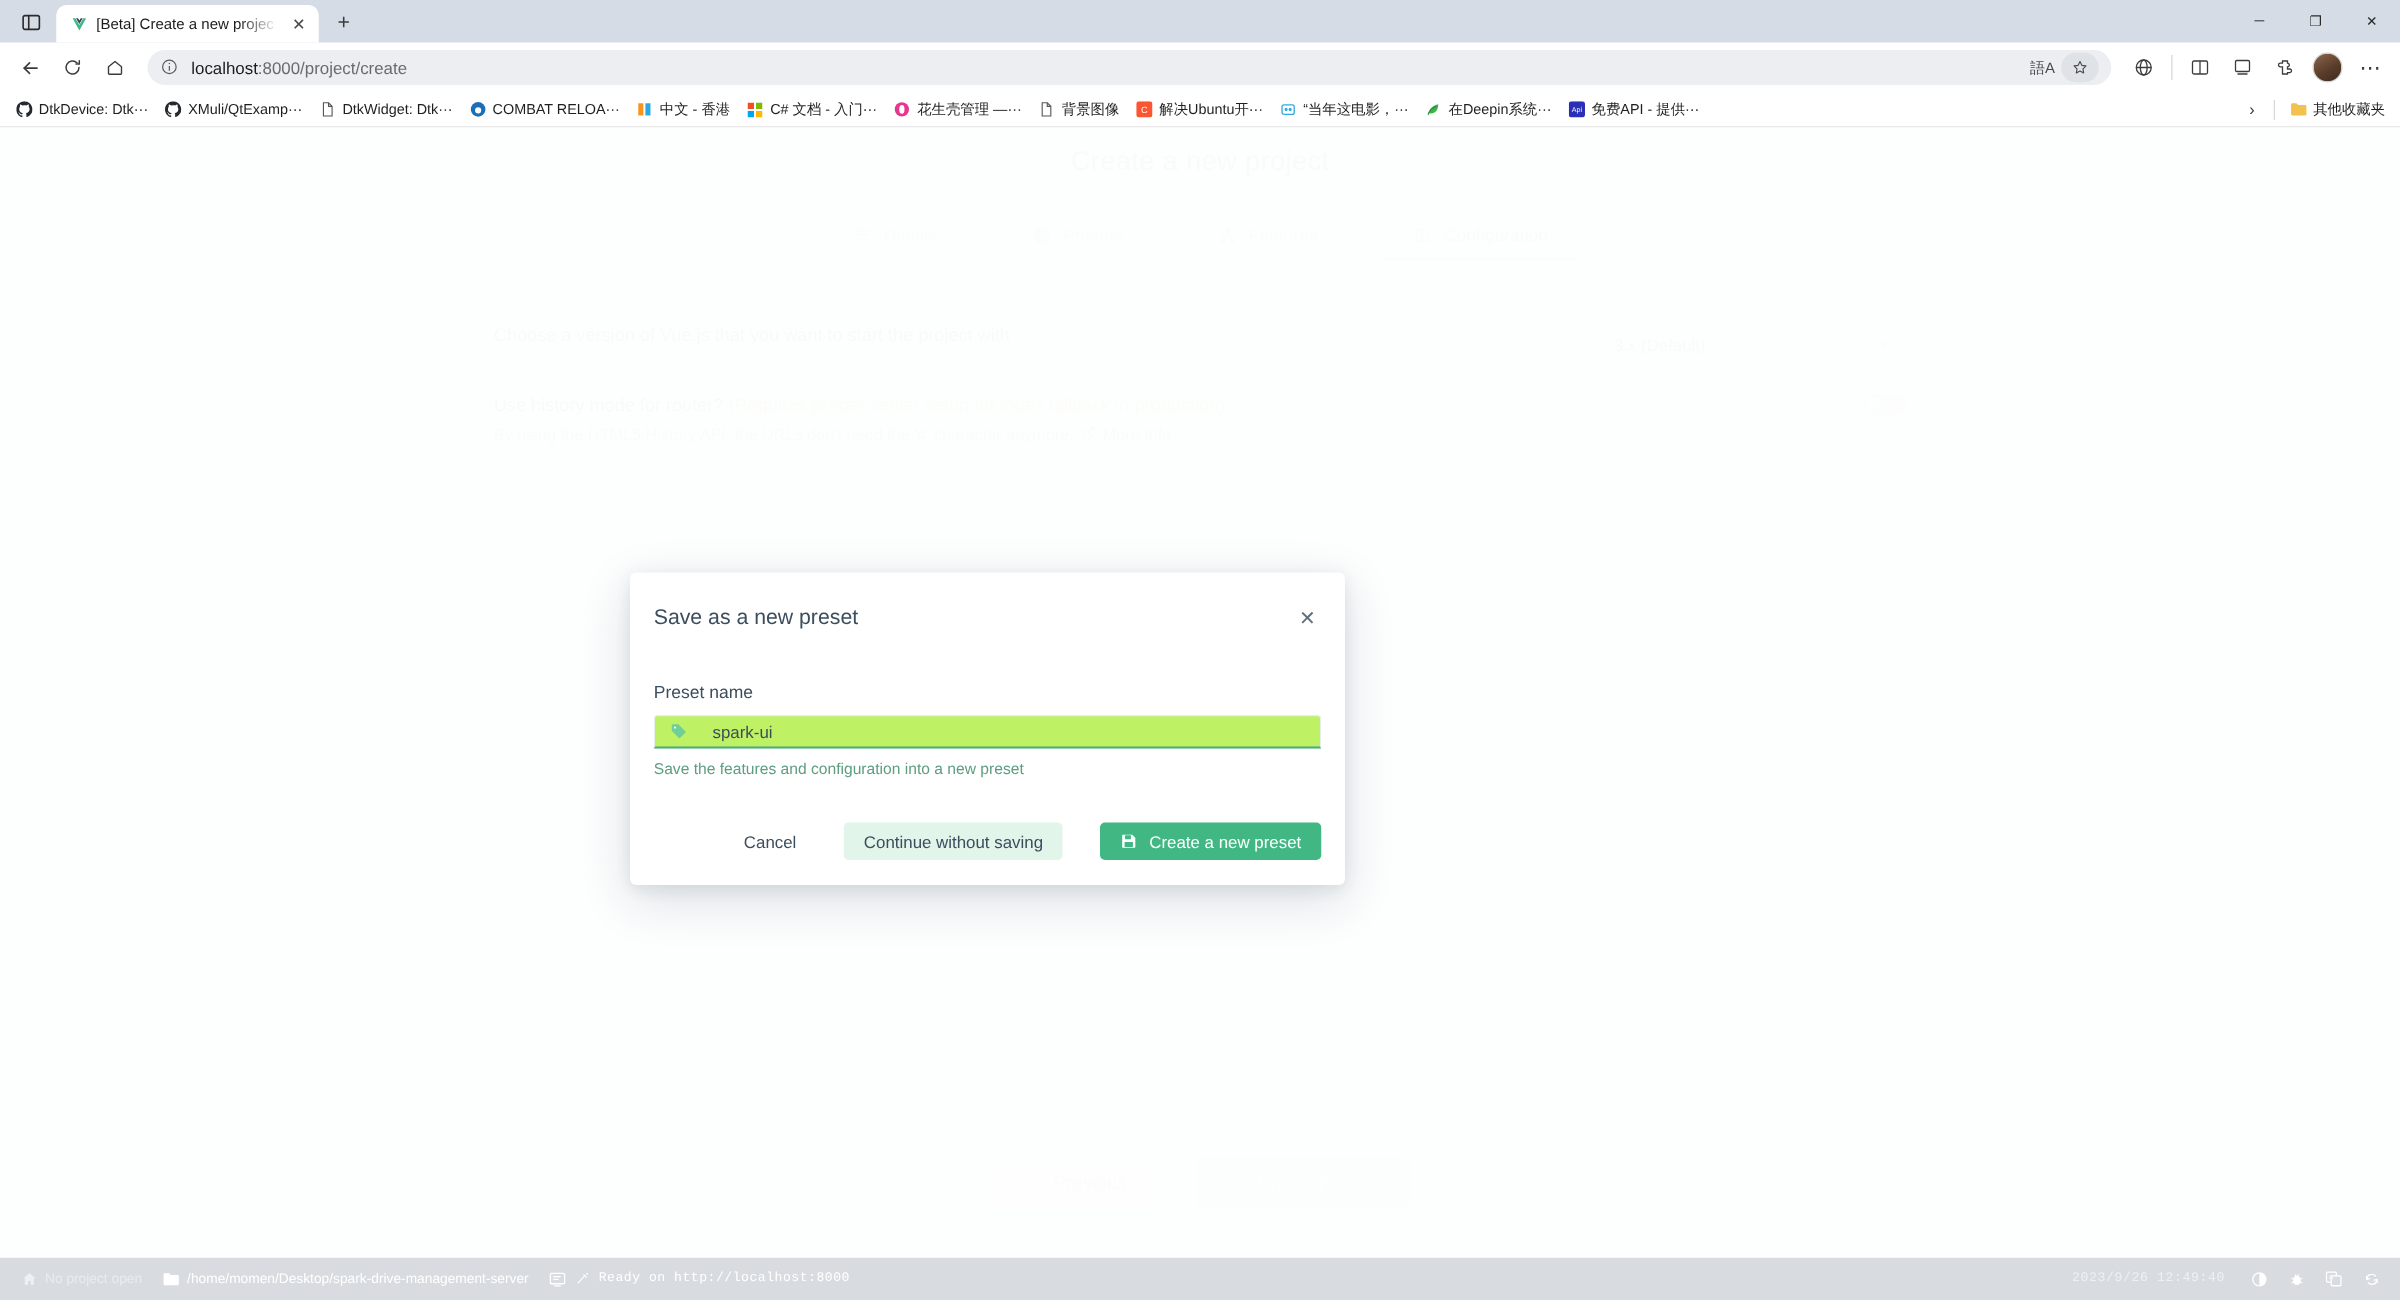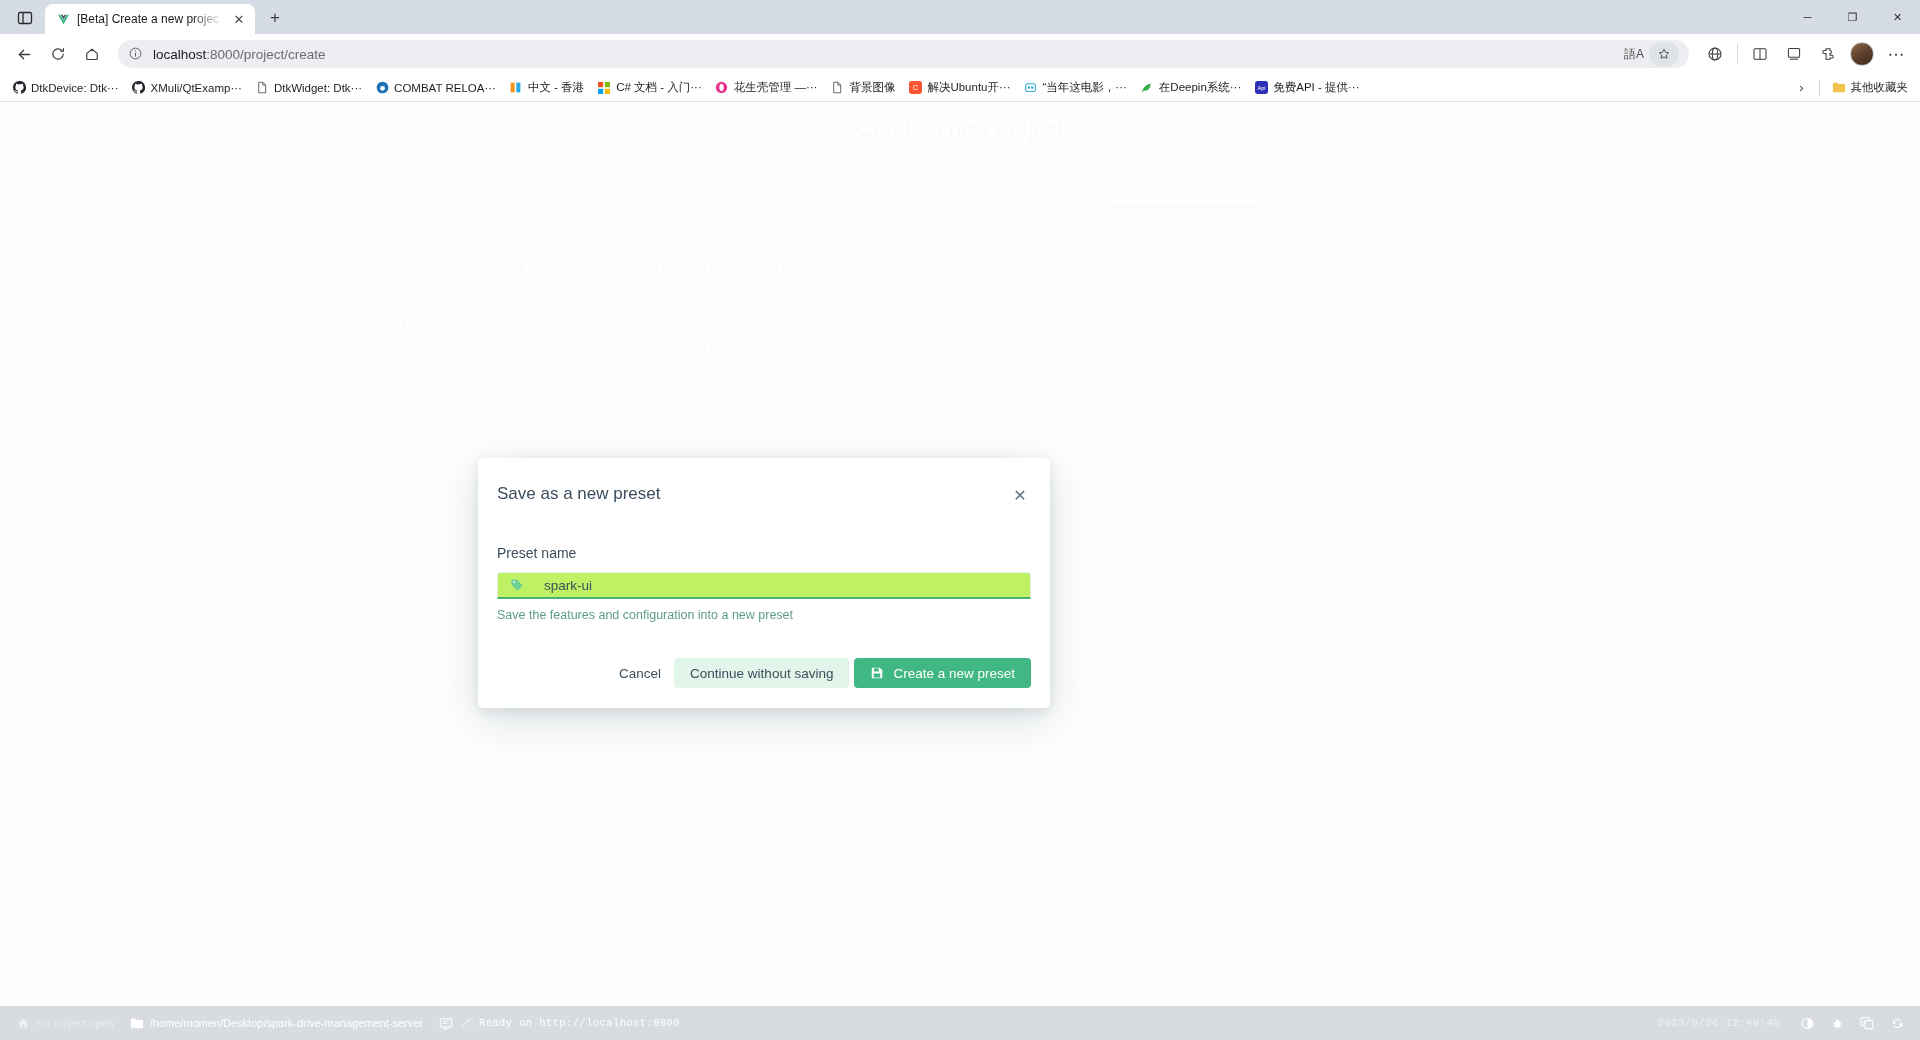--- a/index.html
+++ b/index.html
@@ -142,21 +142,21 @@
   .fbtn {
     height: 40px; border-radius: 4px; display: flex; align-items: center; gap: 10px;
     padding: 0 26px; font-size: 15px;
   }
   .fbtn.prev { background: #f6f8f8; color: #9aa8b4; }
   .fbtn.create { background: #e4f5ec; color: #ffffff; }
 
   
   .overlay { position: absolute; inset: 0; background: rgba(255,255,255,0.62); }
   .modal {
-    position: absolute; left: 478px; top: 356px; width: 572px;
+    position: absolute; left: 504px; top: 356px; width: 572px;
     background: #ffffff; border-radius: 5px;
     box-shadow: 0 12px 40px rgba(40,60,80,0.16), 0 3px 12px rgba(40,60,80,0.10);
     padding: 26px 19px 20px 19px;
   }
   .modal-head { display: flex; align-items: flex-start; justify-content: space-between; }
   .modal-title { font-size: 17px; color: #3c4d5d; font-weight: 400; }
   .modal-close {
     width: 22px; height: 22px; display: flex; align-items: center; justify-content: center;
     color: #5f6f7e; font-size: 16px; line-height: 1; margin-top: 1px;
   }
@@ -165,21 +165,21 @@
   .input-wrap {
     margin-top: 11px; height: 27px; border: 1px solid #e3efe8; border-bottom: 2px solid #4caf7d;
     border-radius: 3px 3px 0 0; display: flex; align-items: center; gap: 20px; padding: 0 11px;
     background: #bef264;
   }
   .input-icon { width: 15px; height: 15px; flex: 0 0 15px; display:flex; align-items:center; justify-content:center; }
   .input-val { font-size: 13.5px; color: #3c4d5d; border: none; outline: none; flex: 1 1 auto;
     background: transparent; font-family: "Liberation Sans", sans-serif; }
   .field-help { margin-top: 9px; font-size: 12.5px; color: #5d9e81; }
   .modal-actions {
-    margin-top: 36px; display: flex; justify-content: flex-end; align-items: center; gap: 5px;
+    margin-top: 36px; display: flex; justify-content: flex-end; align-items: center; gap: 30px;
   }
   .mbtn { height: 30px; border-radius: 4px; display: flex; align-items: center; gap: 9px;
     padding: 0 16px; font-size: 13.5px; border: none; cursor: pointer;
     font-family: "Liberation Sans", sans-serif; }
   .mbtn.cancel { background: transparent; color: #3c4d5d; padding: 0 8px; }
   .mbtn.secondary { background: #e2f5ea; color: #3c4d5d; }
   .mbtn.primary { background: #41b883; color: #ffffff; }
   .mbtn.primary .mbtn-ico { display: flex; align-items: center; }
 
   

